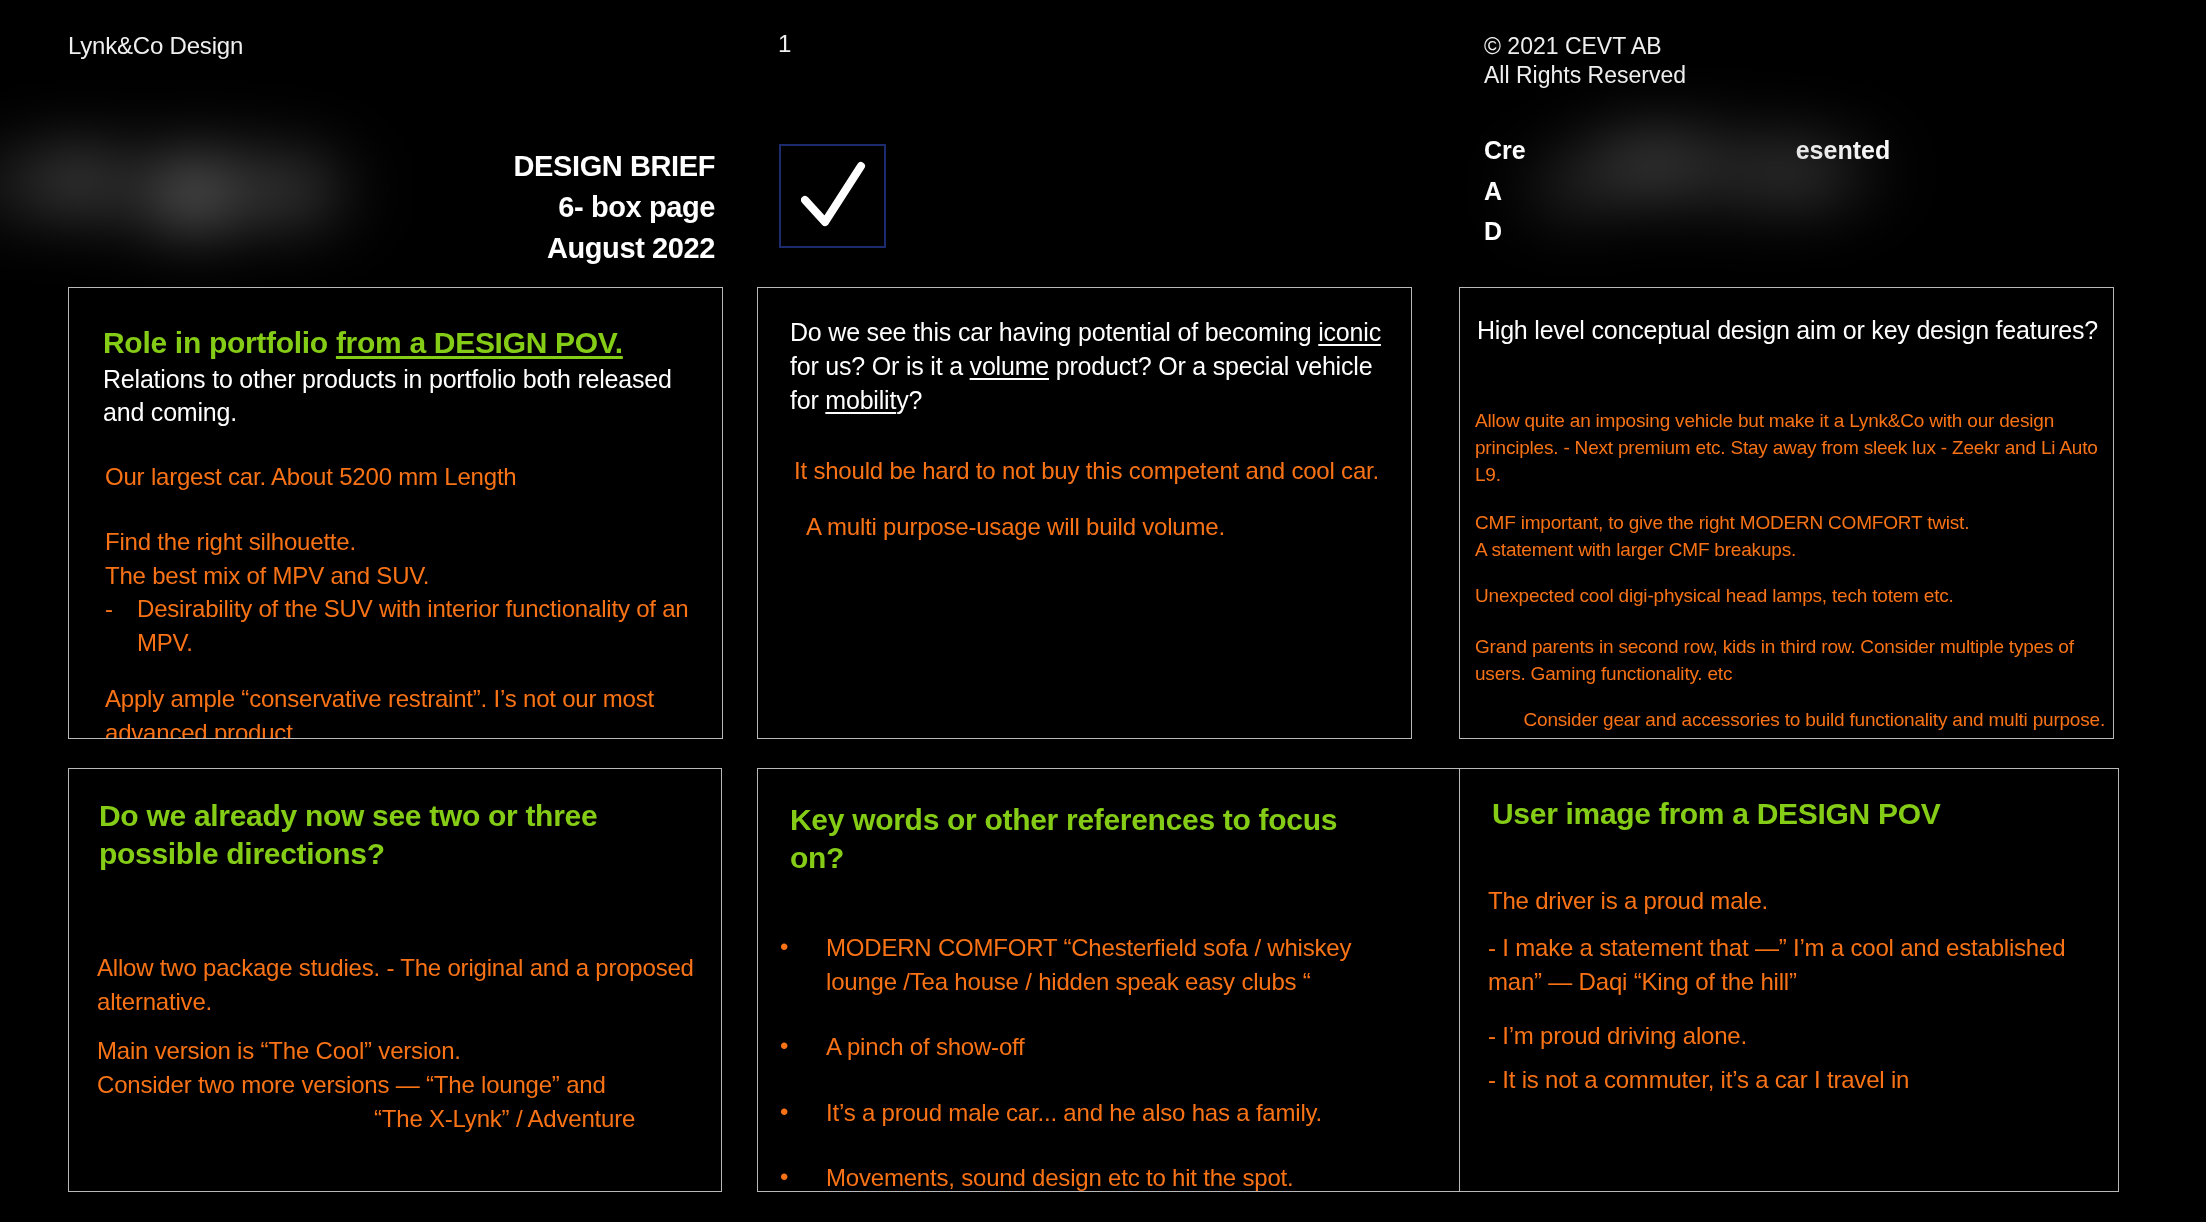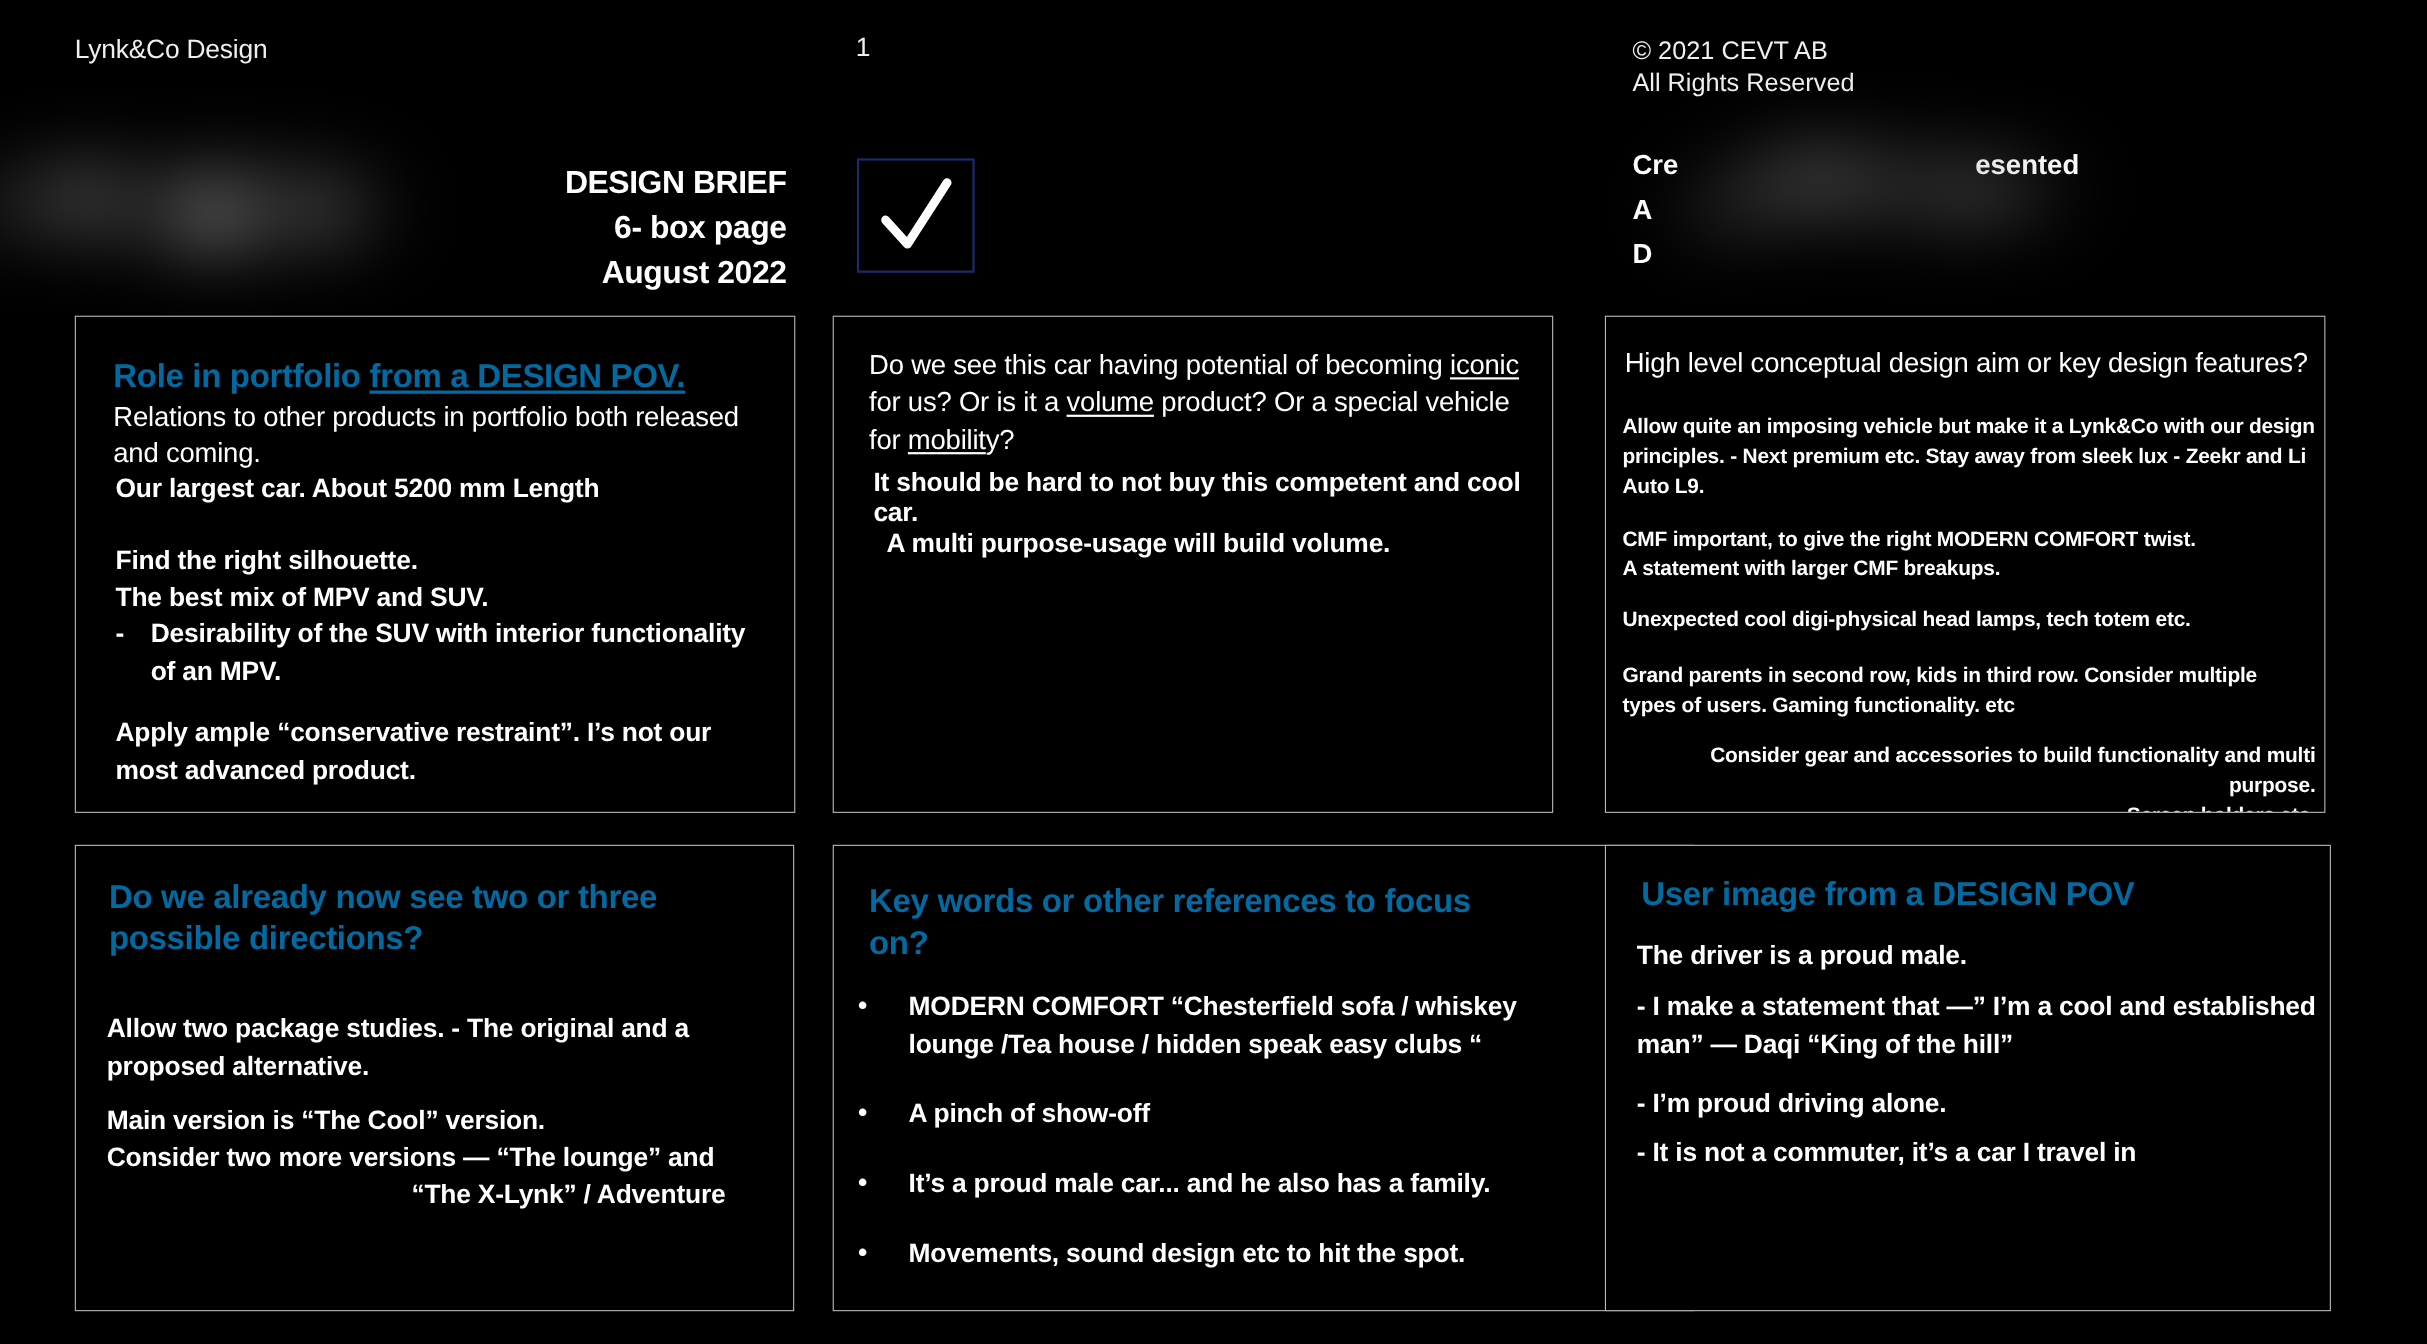--- a/index.html
+++ b/index.html
@@ -126,37 +126,38 @@
   .box.c3 { left: 1459px; width: 655px; }
 
   .box.r1.c2 { left: 757px; width: 655px; }
   .box.r2.c1 { left: 68px;  width: 654px; }
   .box.r2.c2 { left: 757px; width: 783px; }
   .box.r2.c3 { left: 1459px; width: 660px; }
 
   .inner { padding: 0; position: relative; height: 100%; }
 
   .q-head {
-    color: #0369a1;
+    color: #84cc16;
     font-weight: bold;
     letter-spacing: -0.3px;
   }
   .q-head.big { font-size: 30px; line-height: 1.28; }
 
   .q-sub {
     color: #ffffff;
     font-size: 25px;
     line-height: 1.32;
     letter-spacing: -0.2px;
   }
 
   .blue {
-    color: #ffffff;
-    font-weight: bold;
+    color: #f97316;
+    font-weight: normal;
     letter-spacing: -0.2px;
+    margin-top: 32px;
   }
 
   u { text-decoration: underline; text-underline-offset: 3px; }
 
   
   .b1-title { position: absolute; left: 34px; top: 38px; font-size: 30px; }
   .b1-sub   { position: absolute; left: 34px; top: 75px; width: 590px; font-size: 25px; line-height: 1.33; }
   .b1-l1 { position: absolute; left: 36px; top: 143px;  font-size: 24px; }
   .b1-l2 { position: absolute; left: 36px; top: 205px;  font-size: 24px; line-height: 1.42; width: 600px; }
   .b1-bul { position: absolute; left: 36px; top: 272px; width: 600px; font-size: 24px; line-height: 1.42; }

